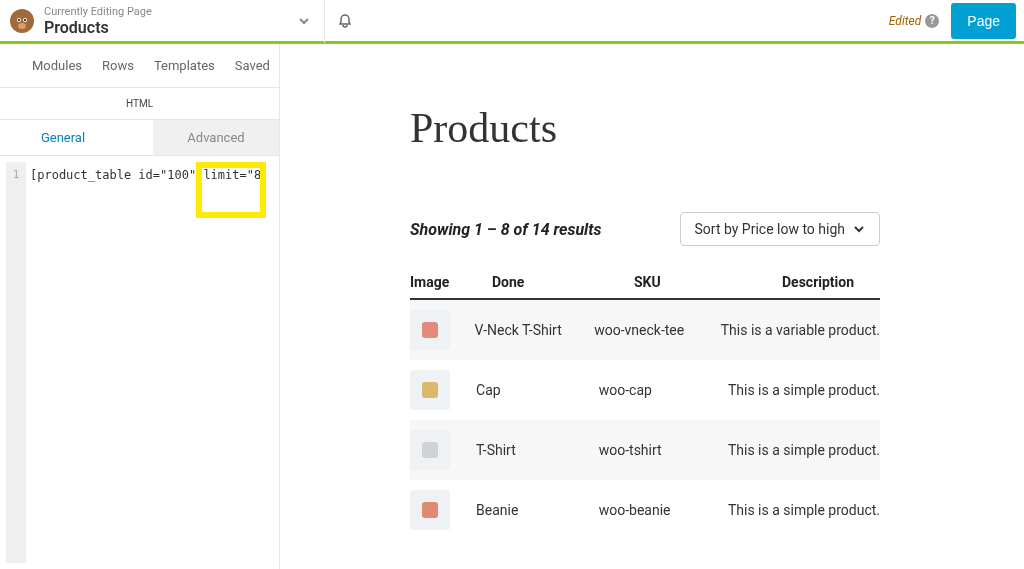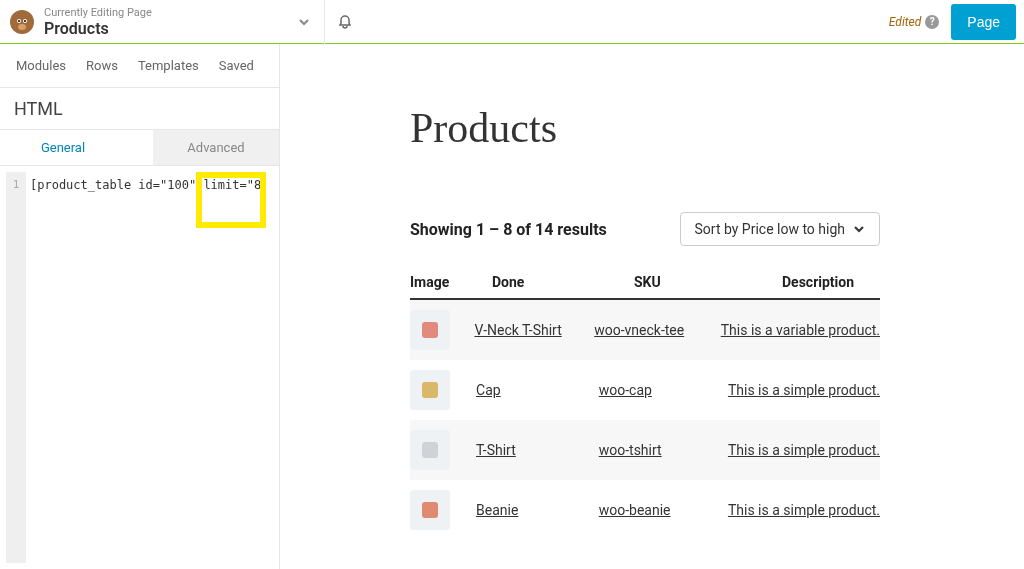--- a/index.html
+++ b/index.html
@@ -1,55 +1,55 @@
 <!DOCTYPE html>
 <html><head>
 <meta charset="utf-8">
 <style>
 * { margin: 0; padding: 0; box-sizing: border-box; }
 body { font-family: -apple-system, BlinkMacSystemFont, "Segoe UI", Roboto, sans-serif; font-size: 14px; color: #333; background: #fff; width: 1024px; height: 569px; overflow: hidden; }
 
-.topbar { display: flex; align-items: center; border-bottom: 1px solid #84cc16; height: 44px; padding: 0 8px; }
+.topbar { display: flex; align-items: center; border-bottom: 3px solid #84cc16; height: 44px; padding: 0 8px; }
 .beaver { width: 28px; height: 28px; margin-right: 8px; display: flex; align-items: center; justify-content: center; }
 .title-block { flex: 0 0 240px; }
 .title-small { font-size: 11px; color: #888; }
 .title-main { font-size: 16px; font-weight: 600; color: #333; }
 .chev-wrap { width: 40px; display: flex; justify-content: center; align-items: center; color: #888; }
 .bell-wrap { width: 40px; border-left: 1px solid #e6e6e6; height: 44px; display: flex; justify-content: center; align-items: center; color: #666; }
 .topbar-spacer { flex: 1; }
 .edited { font-size: 12px; color: #a16207; font-style: italic; margin-right: 4px; }
 .help-icon { width: 14px; height: 14px; background: #999; color: #fff; border-radius: 50%; font-size: 10px; font-weight: bold; display: inline-flex; align-items: center; justify-content: center; margin-right: 12px; }
 .done-btn { background: #00a0d2; color: #fff; border: none; padding: 10px 16px; font-size: 14px; font-weight: 500; border-radius: 3px; cursor: pointer; }
 
 .main { display: flex; height: 525px; }
 .sidebar { width: 280px; border-right: 1px solid #e6e6e6; display: flex; flex-direction: column; }
-.sidebar-tabs1 { display: flex; border-bottom: 1px solid #e6e6e6; padding: 10px 8px; gap: 4px; }
+.sidebar-tabs1 { display: flex; border-bottom: 1px solid #e6e6e6; padding: 10px 24px; gap: 4px; }
 .sidebar-tabs1 .t { color: #666; font-size: 13px; padding: 4px 8px; cursor: pointer; }
-.panel-title { padding: 10px 14px; font-size: 18px; color: #444; border-bottom: 1px solid #e6e6e6; }
+.panel-title { padding: 10px 14px; font-size: 10px; color: #444; border-bottom: 1px solid #e6e6e6; text-align: center; }
 .sidebar-tabs2 { display: flex; border-bottom: 1px solid #e6e6e6; gap: 27px; }
 .sidebar-tabs2 .t { flex: 1; text-align: center; padding: 10px 0; font-size: 13px; color: #888; background: #f0f0f0; cursor: pointer; }
 .sidebar-tabs2 .t.active { color: #0085ba; background: #fff; }
 .code-area { position: relative; flex: 1; background: #f7f7f7; margin: 6px; display: flex; }
 .gutter { width: 20px; background: #efefef; color: #aaa; font-size: 11px; text-align: center; padding-top: 6px; font-family: monospace; }
 .code { flex: 1; background: #fff; font-family: Menlo, monospace; font-size: 12px; padding: 6px 4px; white-space: pre; overflow: hidden; }
 .highlight-box { position: absolute; top: 0; left: 190px; width: 70px; height: 56px; border: 6px solid #ffeb00; pointer-events: none; }
 
 .content { flex: 1; padding: 60px 0 0 130px; overflow: hidden; }
 .page-h1 { font-family: Georgia, 'Times New Roman', serif; font-size: 42px; font-weight: 300; color: #333; margin-bottom: 60px; }
 .listing-header { display: flex; align-items: center; justify-content: space-between; width: 470px; margin-bottom: 20px; }
-.results-text { font-size: 16px; font-weight: 700; color: #222; }
+.results-text { font-size: 16px; font-weight: 700; color: #222; font-style: italic; }
 .sort-select { border: 1px solid #ccc; border-radius: 4px; padding: 8px 14px; font-size: 14px; color: #333; display: flex; align-items: center; gap: 8px; cursor: pointer; }
 
 .ptable { width: 470px; }
 .ptable-head { display: flex; border-bottom: 2px solid #333; padding: 8px 0; font-weight: 700; font-size: 14px; color: #222; gap: 12px; }
 .c-img { width: 70px; }
 .c-name { width: 130px; }
 .c-sku { width: 120px; }
 .c-desc { flex: 1; white-space: nowrap; padding-left: 16px; }
-.ptable-row { display: flex; align-items: center; padding: 10px 0; font-size: 14px; color: #333; text-decoration: underline; }
+.ptable-row { display: flex; align-items: center; padding: 10px 0; font-size: 14px; color: #333; }
 .ptable-row:nth-child(odd) { background: #f7f7f7; }
 .thumb { width: 40px; height: 40px; background: #eef2f5; display: flex; align-items: center; justify-content: center; border-radius: 3px; }
 
 svg { display: block; }
 </style>
 </head>
 <body>
 
 <div class="topbar">
   <div class="beaver">

